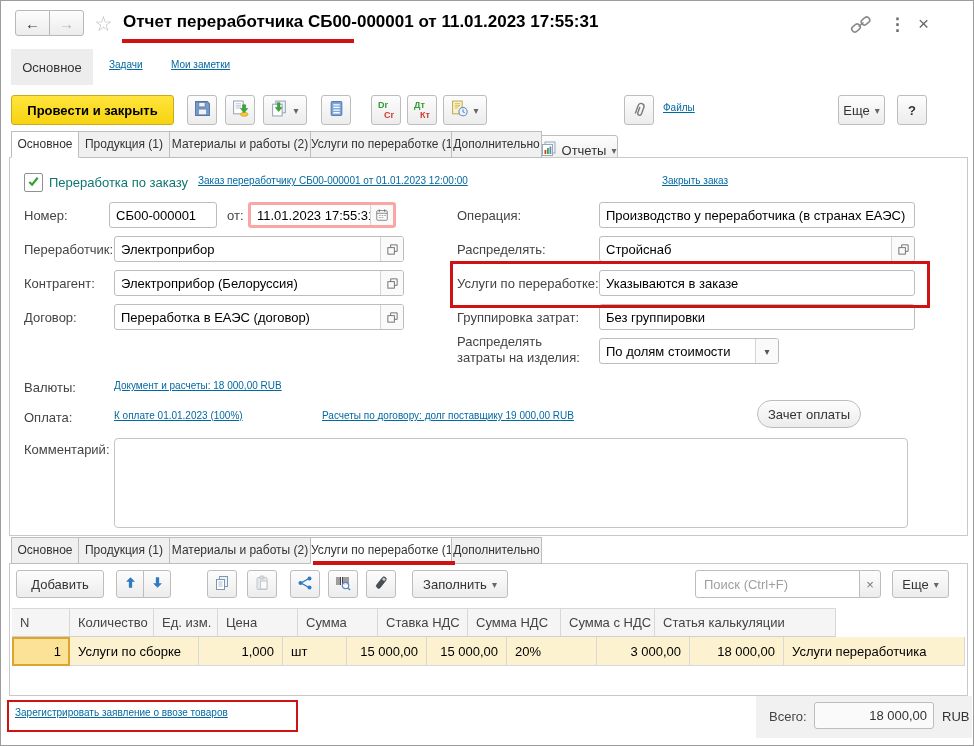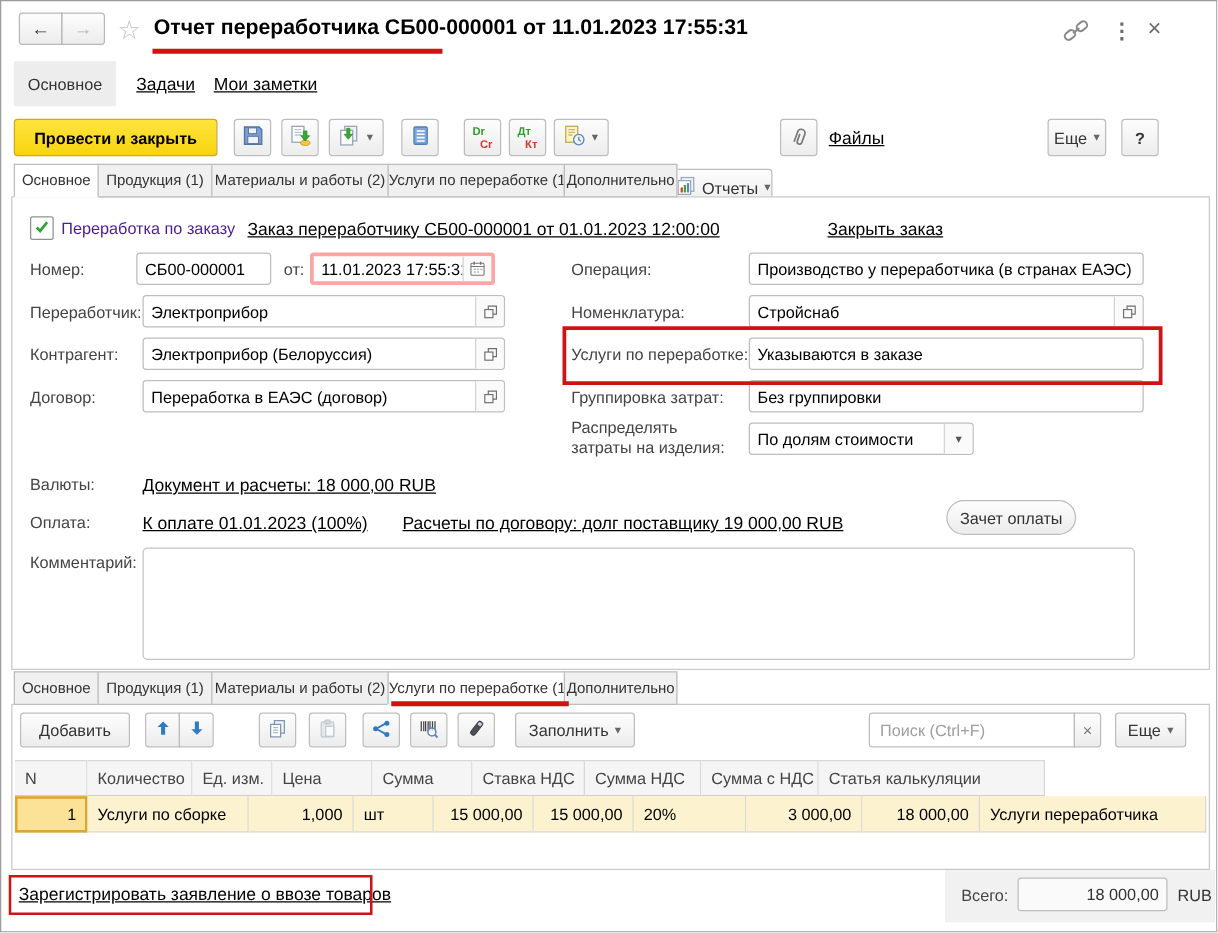--- a/index.html
+++ b/index.html
@@ -8,21 +8,21 @@
   .abs{position:absolute;box-sizing:border-box;}
   
   .btn{display:flex;align-items:center;justify-content:center;gap:5px;
        background:linear-gradient(#fdfdfd,#ececec);border:1px solid #bdbdbd;border-radius:3px;
        font-size:13px;color:#333;box-sizing:border-box;cursor:pointer;white-space:nowrap;}
   .btn .dd{font-size:10px;color:#666;}
   .yellow{background:linear-gradient(#ffe43c,#f7d410);border:1px solid #cfa91c;font-weight:bold;color:#000;}
   .navb{width:35px;height:26px;display:flex;align-items:center;justify-content:center;
         background:linear-gradient(#fdfdfd,#ececec);border:1px solid #b8b8b8;font-size:15px;box-sizing:border-box;cursor:pointer;}
   
-  .link{color:#000000;text-decoration:underline;cursor:pointer;font-size:14px;white-space:nowrap;}
+  .link{color:#0369a1;text-decoration:underline;cursor:pointer;font-size:10px;white-space:nowrap;}
   .lbl{font-size:13px;color:#444;white-space:nowrap;}
   
   .field{position:absolute;box-sizing:border-box;height:26px;border:1px solid #bdbdbd;border-radius:3px;
          background:#fff;display:flex;align-items:stretch;overflow:hidden;}
   .field .val{flex:1;padding:0 6px;font-size:13px;color:#000;white-space:nowrap;overflow:hidden;
               display:flex;align-items:center;}
   .field .sq{width:22px;border-left:1px solid #d4d4d4;display:flex;align-items:center;justify-content:center;
              background:#fafafa;cursor:pointer;}
   .focusfield{border:3px solid #fca5a5;}
   
@@ -174,21 +174,21 @@
       <div class="tab" style="width: 142px;">Услуги по переработке (1)</div>
       <div class="tab" style="width: 91px;">Дополнительно</div>
     </div>
   <div class="panel" style="left:8px;top:156px;width:957px;height:377px;">
 
     <div class="chk" style="left:14px;top:15px;">
       <span><svg width="13" height="13" viewBox="0 0 14 14">
             <path d="M2.5 7.5l3 3 6-7.5" fill="none" stroke="#2fa032" stroke-width="2.3"></path>
           </svg></span>
     </div>
-    <span class="lbl abs" style="left:39px;top:17px;color:#4c1d95;">Переработка по заказу</span>
+    <span class="lbl abs" style="left:39px;top:17px;color:#0f766e;">Переработка по заказу</span>
     <a class="link abs" style="left:188px;top:17px;">Заказ переработчику СБ00-000001 от 01.01.2023 12:00:00</a>
     <a class="link abs" style="left:652px;top:17px;">Закрыть заказ</a>
 
     <span class="lbl abs" style="left:14px;top:50px;">Номер:</span>
     <div class="field" style="left:99px;top:44px;width:108px;">
       <span class="val">СБ00-000001</span>
     </div>
     <span class="lbl abs" style="left:217px;top:50px;">от:</span>
     <div class="field focusfield" style="left:238px;top:44px;width:148px;">
       <span class="val">11.01.2023 17:55:31</span>
@@ -209,21 +209,21 @@
     <span class="lbl abs" style="left:14px;top:84px;">Переработчик:</span>
     <div class="field" style="left:104px;top:78px;width:290px;">
       <span class="val">Электроприбор</span>
       <span class="sq">
           <svg width="13" height="13" viewBox="0 0 14 14" fill="none" stroke="#6e6e6e">
             <rect x="2" y="5" width="7" height="7"></rect>
             <path d="M5 5V2h7v7h-3"></path>
           </svg>
         </span>
     </div>
-    <span class="lbl abs" style="left:447px;top:84px;">Номенклатура:</span>
+    <span class="lbl abs" style="left:447px;top:84px;">Распределять:</span>
     <div class="field" style="left:589px;top:78px;width:316px;">
       <span class="val">Стройснаб</span>
       <span class="sq">
           <svg width="13" height="13" viewBox="0 0 14 14" fill="none" stroke="#6e6e6e">
             <rect x="2" y="5" width="7" height="7"></rect>
             <path d="M5 5V2h7v7h-3"></path>
           </svg>
         </span>
     </div>
 

